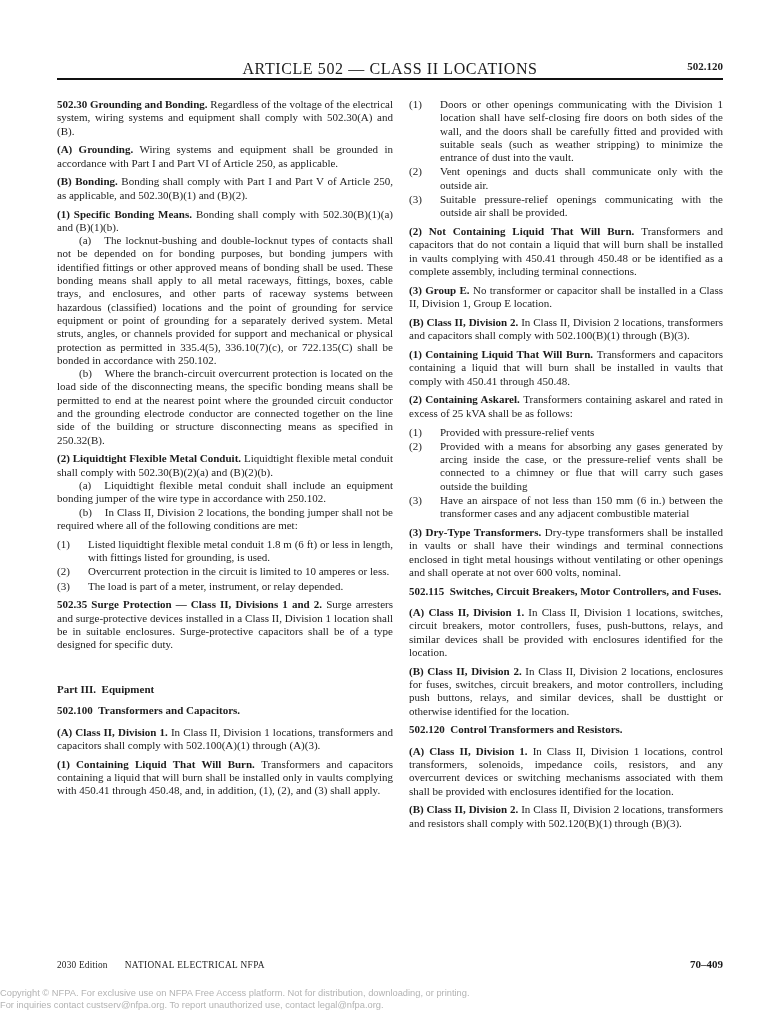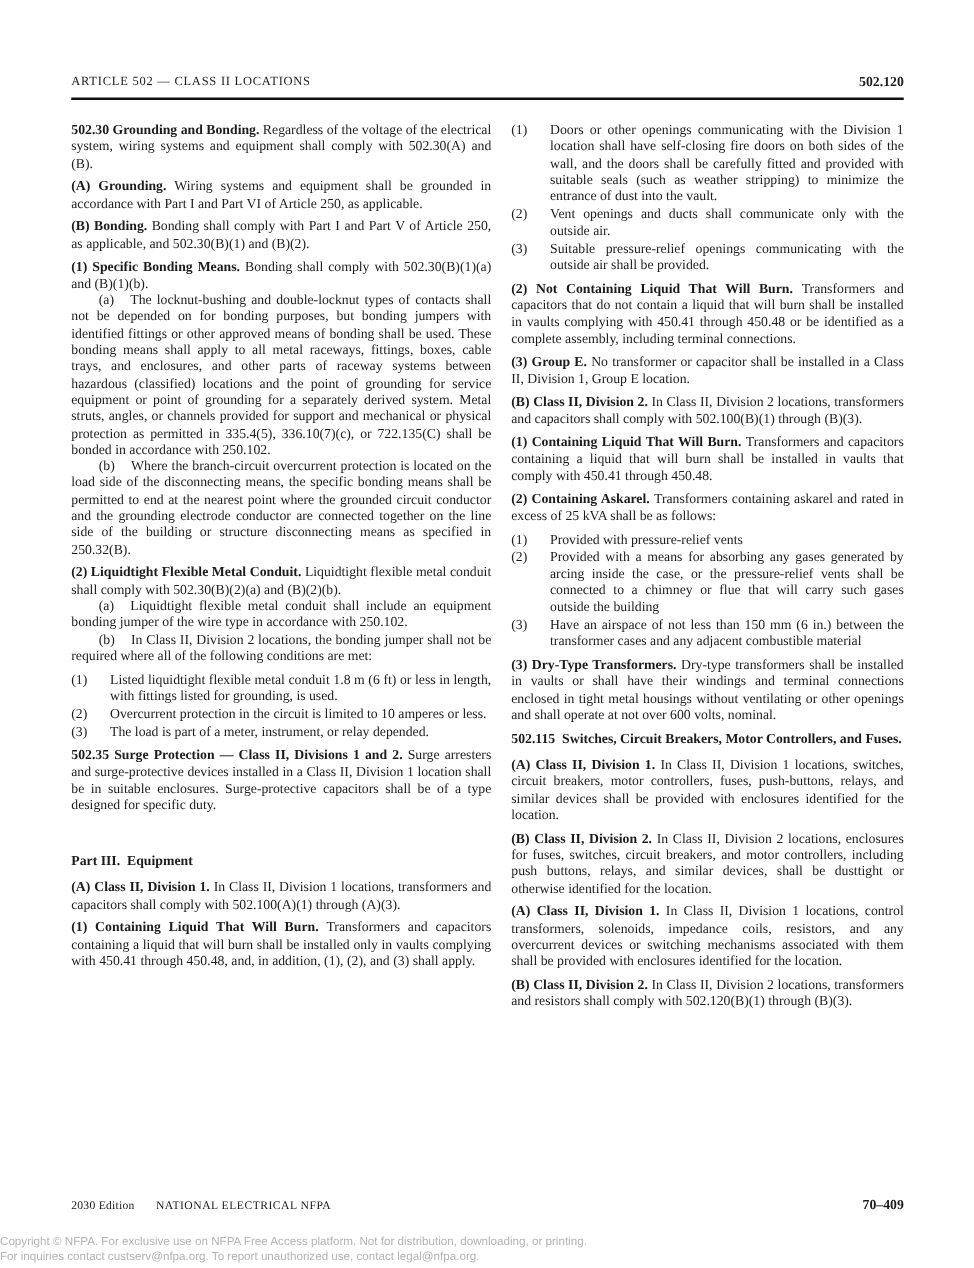--- a/index.html
+++ b/index.html
@@ -21,22 +21,22 @@
     position: absolute;
     top: 58px;
     left: 57px;
     right: 56px;
     height: 20px;
     border-bottom: 2px solid #111111;
   }
   .header-title {
     position: absolute;
     left: 0; right: 0;
-    text-align: left;
-    font-size: 10px;
+    text-align: center;
+    font-size: 16px;
     letter-spacing: 0.6px;
     top: 2px;
   }
   .header-section {
     position: absolute;
     right: 0;
     top: 2px;
     font-size: 11px;
     font-weight: bold;
   }
@@ -139,20 +139,21 @@
             <span class="list-text">Overcurrent protection in the circuit is limited to 10 amperes or less.</span>
           </div>
           <div class="list-item">
             <span class="list-num">(3)</span>
             <span class="list-text">The load is part of a meter, instrument, or relay depended.</span>
           </div>
         </div>
         <p class="para"><span class="lead">502.35 Surge Protection — Class II, Divisions 1 and 2. </span>Surge arresters and surge-protective devices installed in a Class II, Division 1 location shall be in suitable enclosures. Surge-protective capacitors shall be of a type designed for specific duty.</p>
         <div class="spacer"></div>
         <p class="heading">Part III. Equipment</p>
+        <p class="heading">502.100 Transformers and Capacitors.</p>
         <p class="para"><span class="lead">(A) Class II, Division 1. </span>In Class II, Division 1 locations, transformers and capacitors shall comply with 502.100(A)(1) through (A)(3).</p>
         <p class="para"><span class="lead">(1) Containing Liquid That Will Burn. </span>Transformers and capacitors containing a liquid that will burn shall be installed only in vaults complying with 450.41 through 450.48, and, in addition, (1), (2), and (3) shall apply.</p>
       </div>
     <div class="col col-right" id="col-right">
         <div class="list">
           <div class="list-item">
             <span class="list-num">(1)</span>
             <span class="list-text">Doors or other openings communicating with the Division 1 location shall have self-closing fire doors on both sides of the wall, and the doors shall be carefully fitted and provided with suitable seals (such as weather stripping) to minimize the entrance of dust into the vault.</span>
           </div>
           <div class="list-item">
@@ -180,20 +181,21 @@
           </div>
           <div class="list-item">
             <span class="list-num">(3)</span>
             <span class="list-text">Have an airspace of not less than 150 mm (6 in.) between the transformer cases and any adjacent combustible material</span>
           </div>
         </div>
         <p class="para"><span class="lead">(3) Dry-Type Transformers. </span>Dry-type transformers shall be installed in vaults or shall have their windings and terminal connections enclosed in tight metal housings without ventilating or other openings and shall operate at not over 600 volts, nominal.</p>
         <p class="heading">502.115 Switches, Circuit Breakers, Motor Controllers, and Fuses.</p>
         <p class="para"><span class="lead">(A) Class II, Division 1. </span>In Class II, Division 1 locations, switches, circuit breakers, motor controllers, fuses, push-buttons, relays, and similar devices shall be provided with enclosures identified for the location.</p>
         <p class="para"><span class="lead">(B) Class II, Division 2. </span>In Class II, Division 2 locations, enclosures for fuses, switches, circuit breakers, and motor controllers, including push buttons, relays, and similar devices, shall be dusttight or otherwise identified for the location.</p>
+        <p class="heading">502.120 Control Transformers and Resistors.</p>
         <p class="para"><span class="lead">(A) Class II, Division 1. </span>In Class II, Division 1 locations, control transformers, solenoids, impedance coils, resistors, and any overcurrent devices or switching mechanisms associated with them shall be provided with enclosures identified for the location.</p>
         <p class="para"><span class="lead">(B) Class II, Division 2. </span>In Class II, Division 2 locations, transformers and resistors shall comply with 502.120(B)(1) through (B)(3).</p>
       </div>
   </div>
 
   <div class="footer">
     <span class="edition">2030 Edition</span>
     <span class="code-name">NATIONAL ELECTRICAL NFPA</span>
     <span class="page-num">70–409</span>
   </div>

